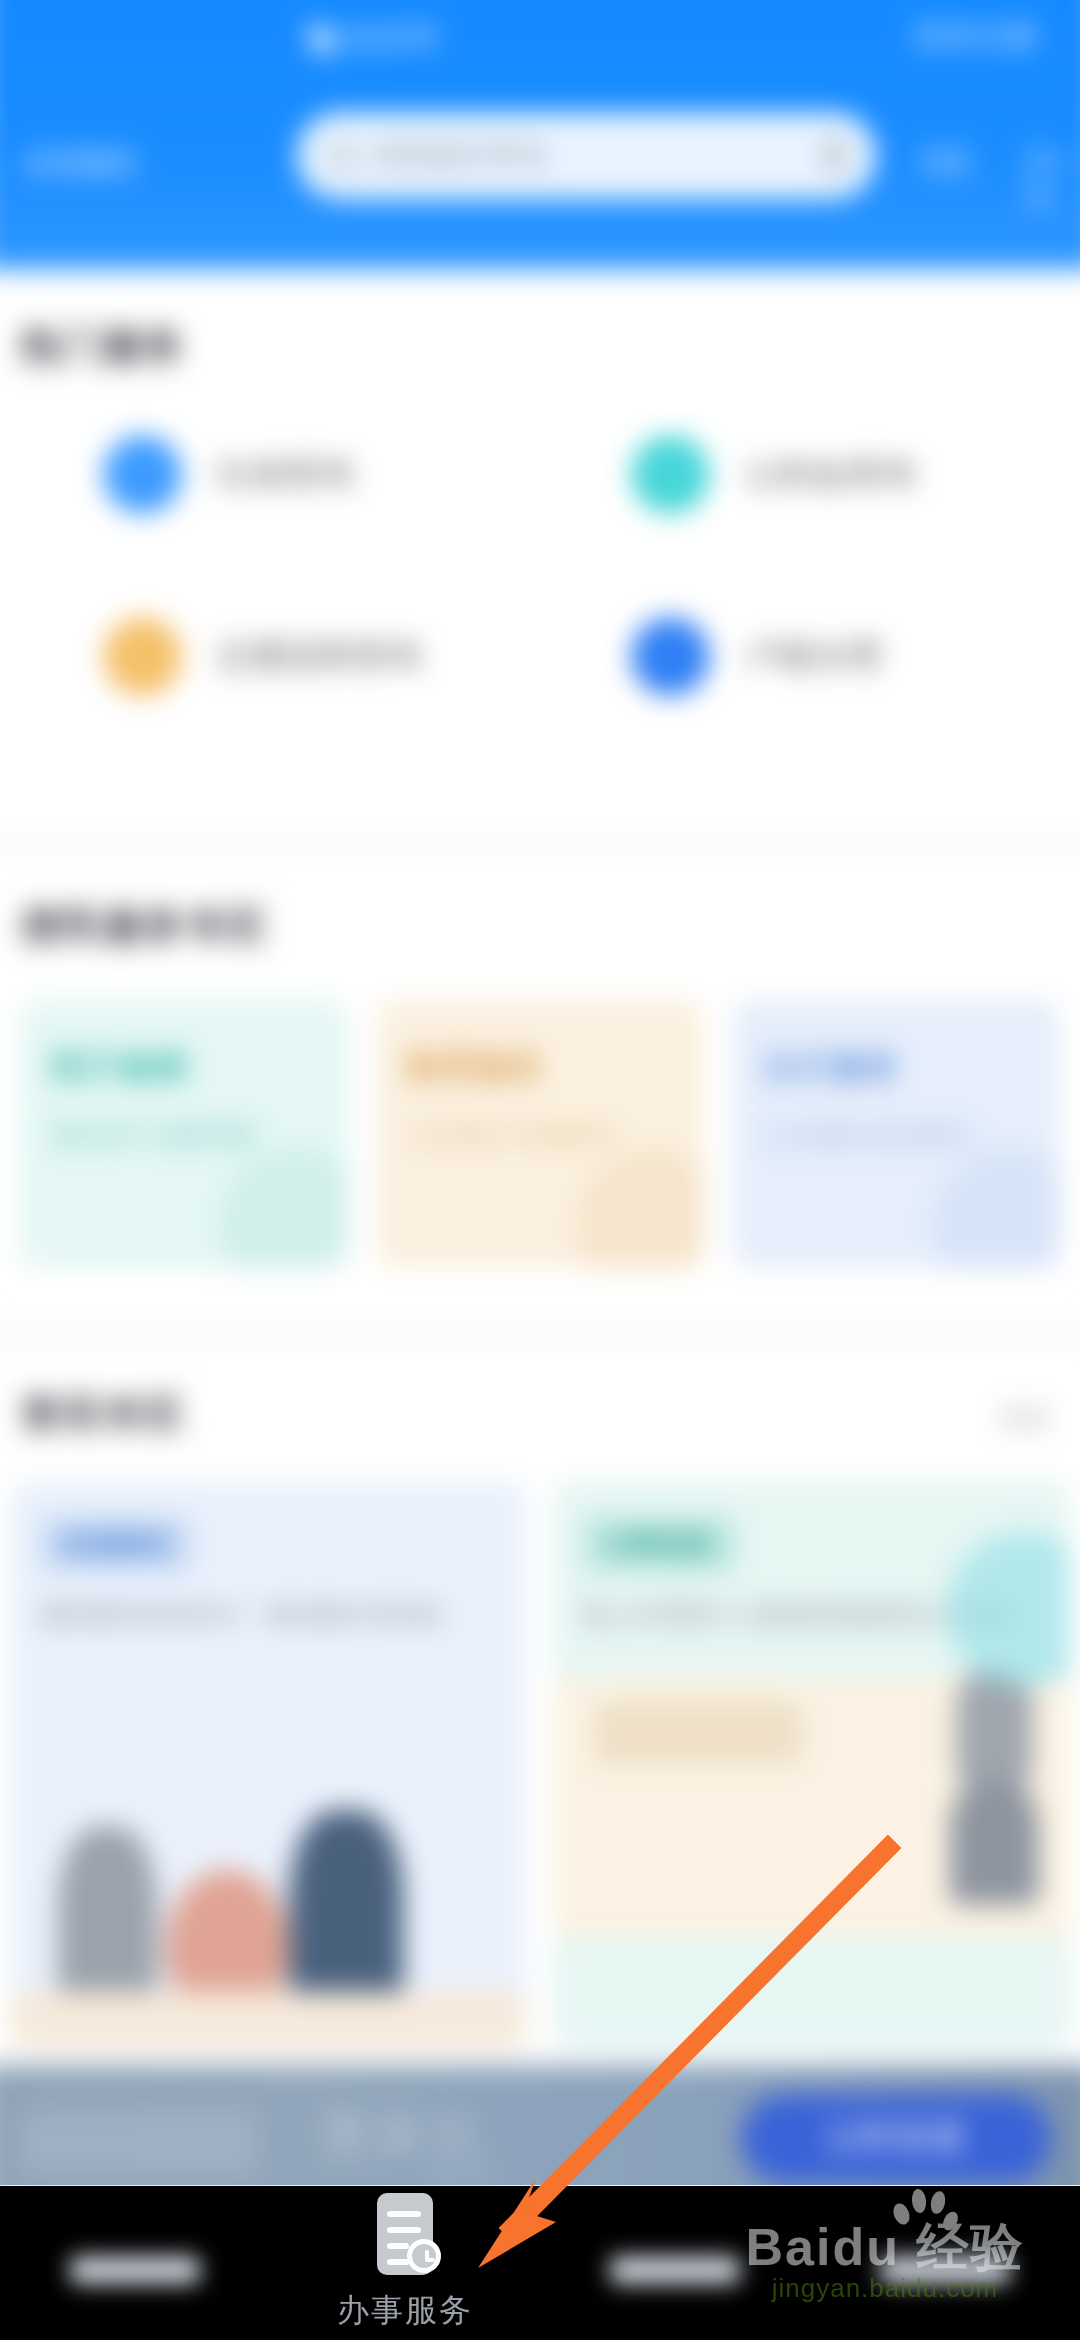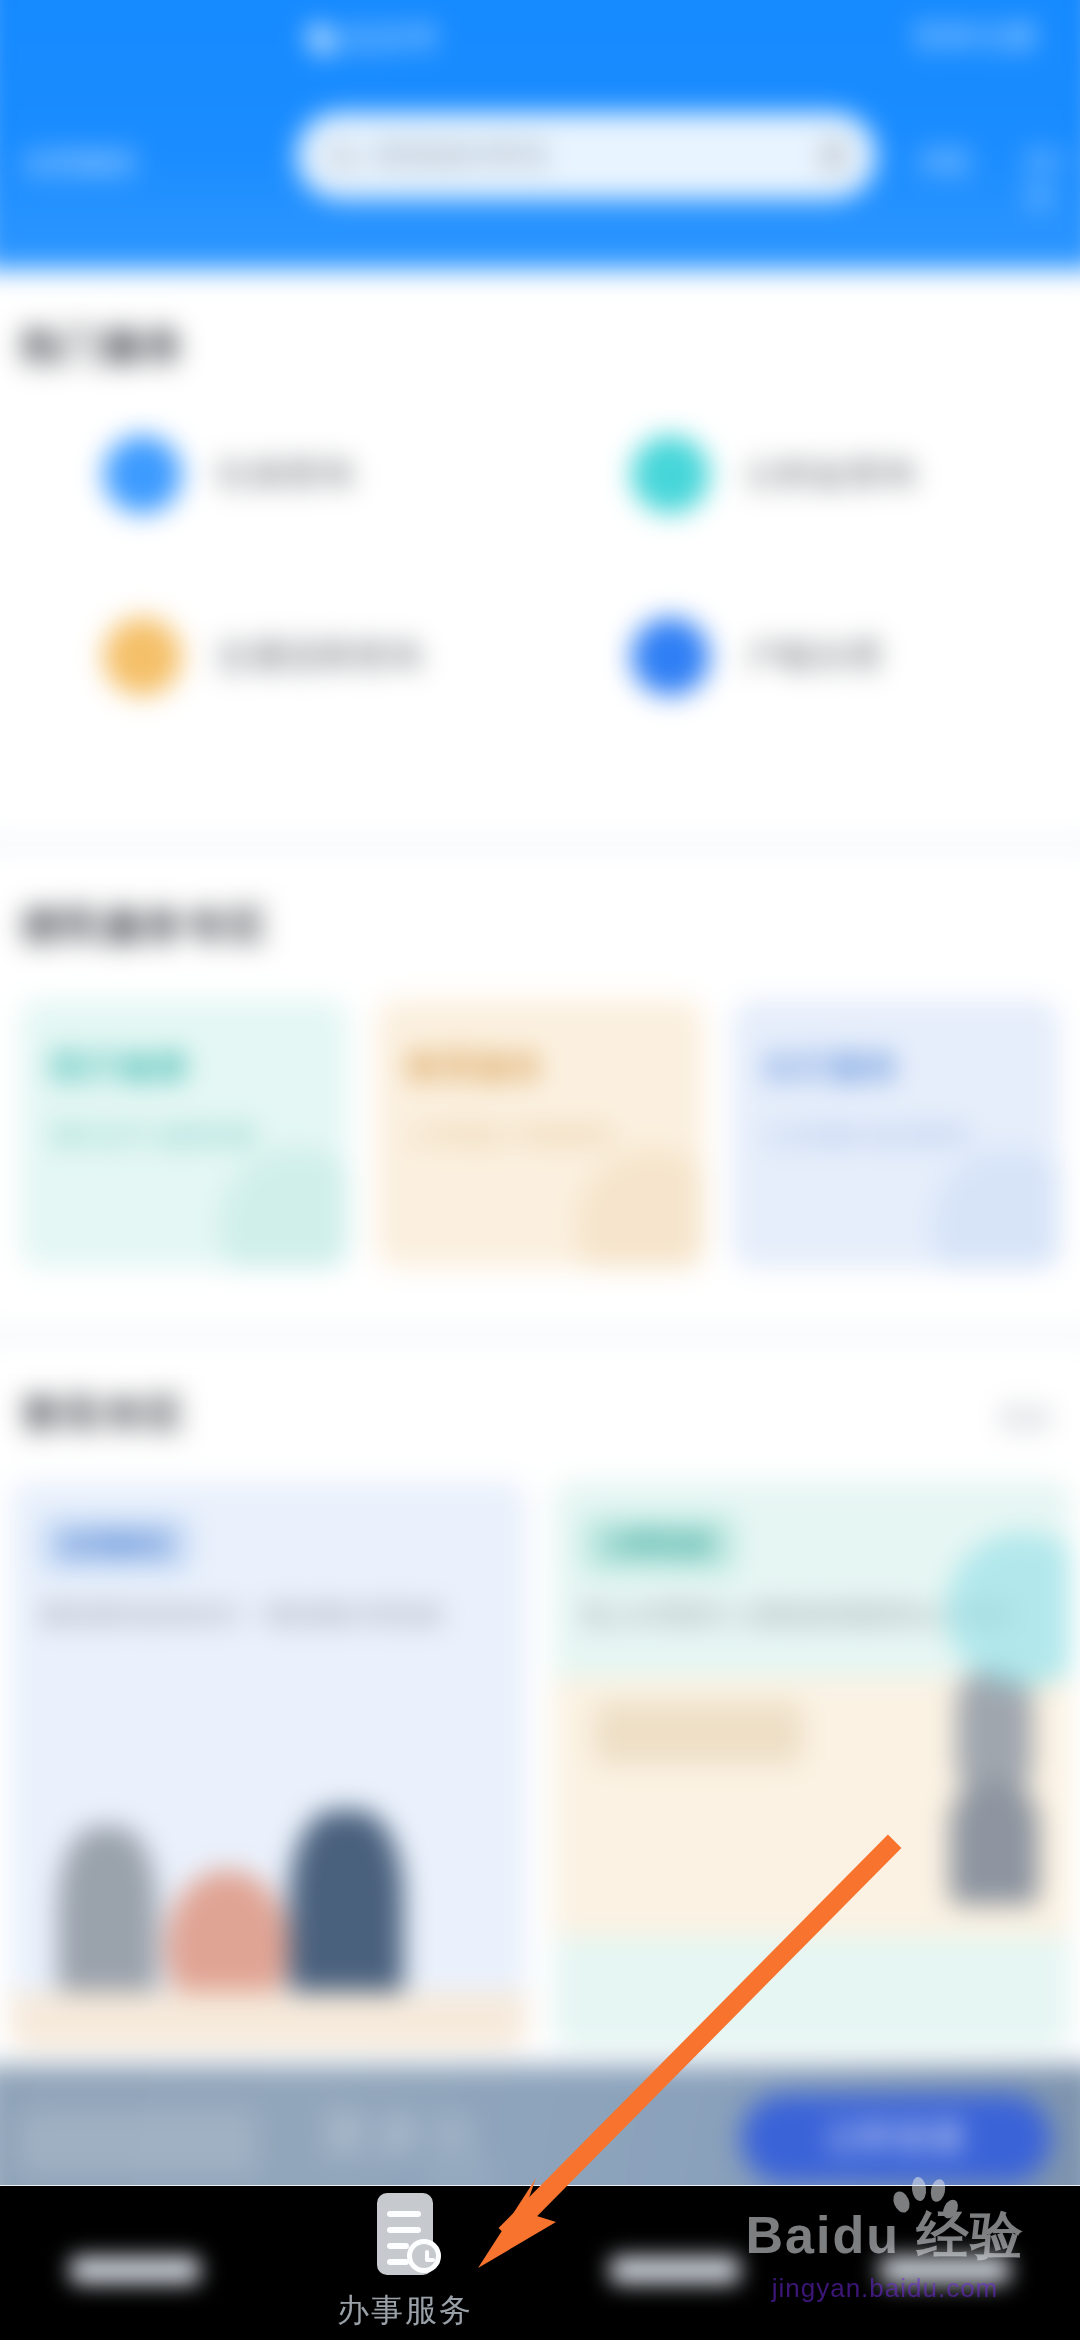--- a/index.html
+++ b/index.html
@@ -233,21 +233,21 @@
   
   .watermark{
     position:absolute; right:30px; bottom:36px;
     width:330px; text-align:center; opacity:.55;
   }
   .wm-main{
     font-size:52px; font-weight:bold; color:#E3E6EA; letter-spacing:2px;
     line-height:1;
   }
   .wm-sub{
-    margin-top:12px; font-size:26px; color:#6d28d9; letter-spacing:1px;
+    font-size:26px; color:#4d7c0f; letter-spacing:1px;
   }
   .wm-paw{
     position:absolute; right:92px; top:-34px; width:70px; height:56px;
   }
   .wm-paw i{
     position:absolute; background:#E3E6EA; border-radius:50%; display:block;
   }
 </style>
 </head>
 <body>

